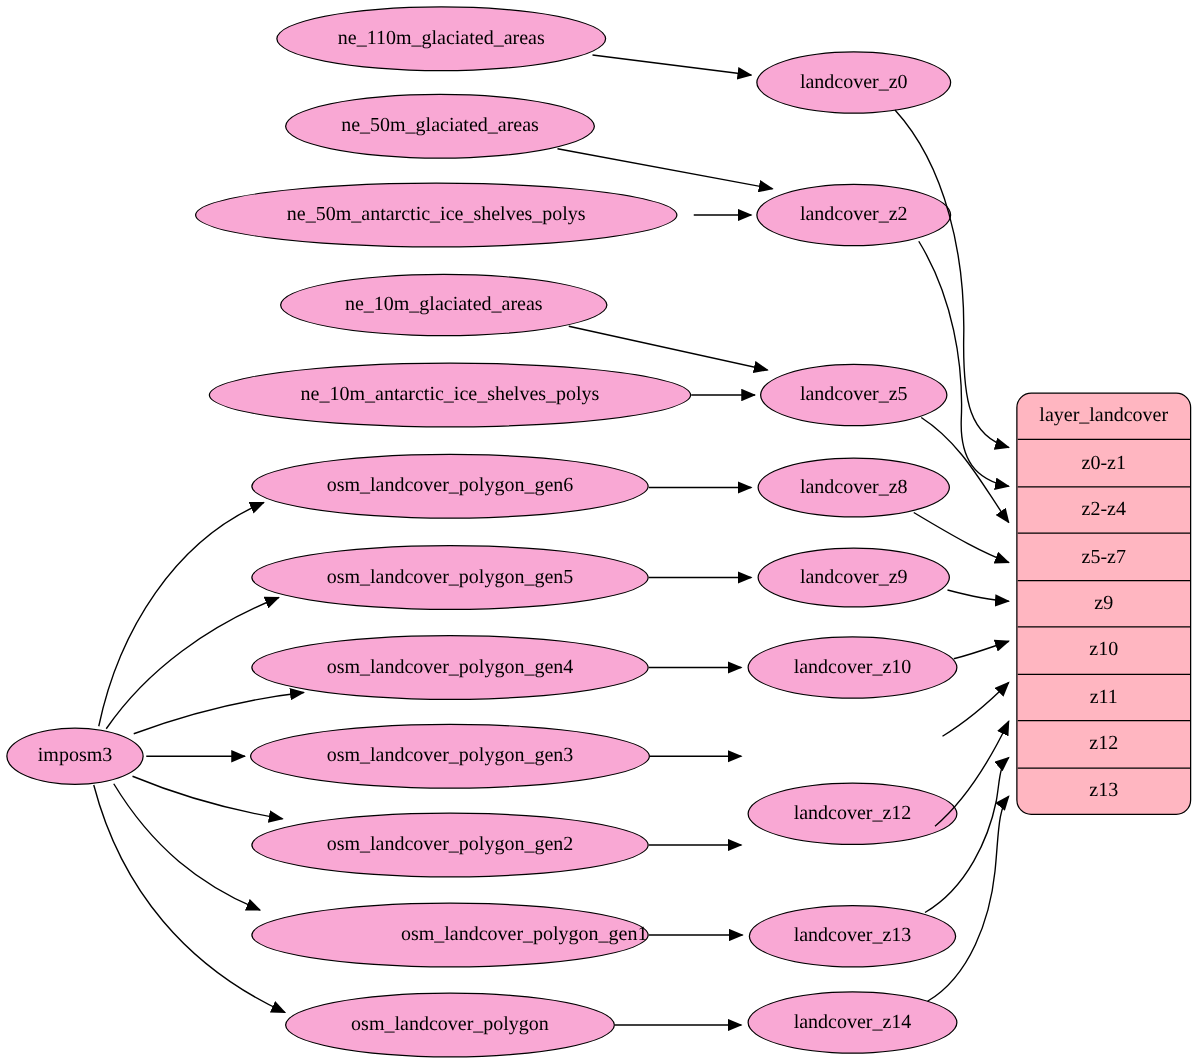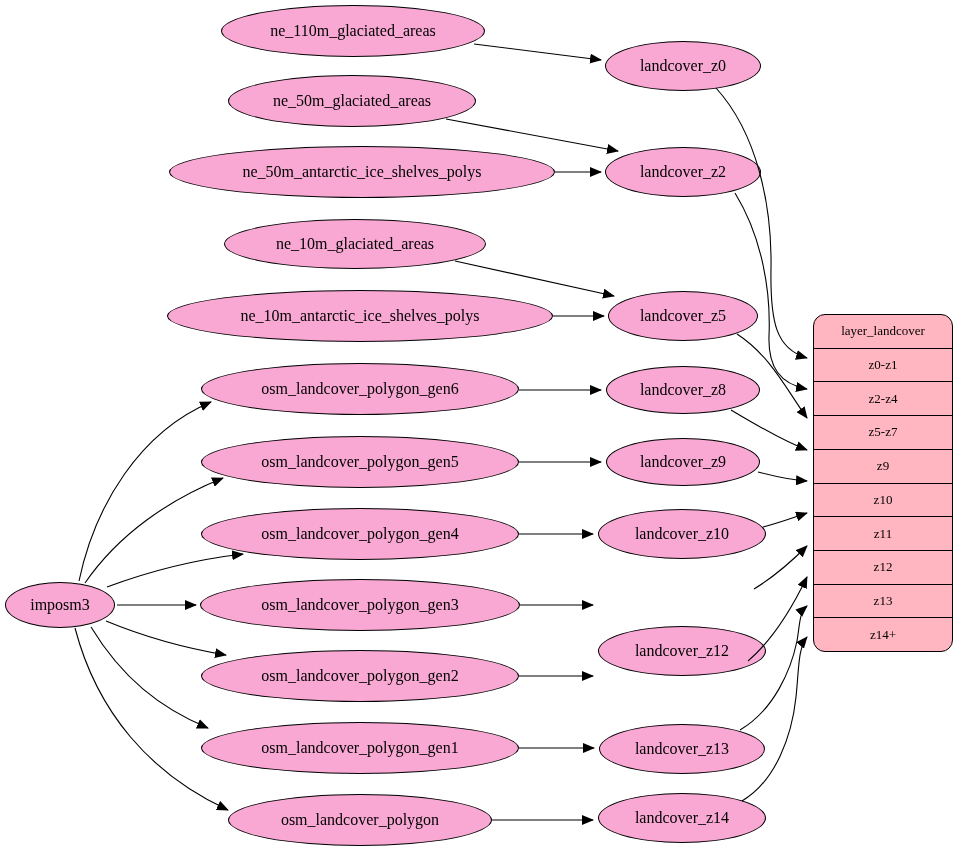--- a/index.html
+++ b/index.html
@@ -35,21 +35,21 @@
   .layer-record {
     position: absolute;
     left: 813px; top: 314px;
     width: 140px; height: 338px;
     background: #ffb6c1;
     border: 1.4px solid #000;
     border-radius: 12px;
     display: flex;
     flex-direction: column;
     box-sizing: border-box;
-    font-size: 13px;
+    font-size: 16px;
     overflow: hidden;
     z-index: 2;
   }
   .layer-row {
     flex: 1;
     display: flex;
     align-items: center;
     justify-content: center;
     border-top: 1.2px solid #000;
     white-space: nowrap;
@@ -64,21 +64,21 @@
   <div class="node" style="left:5px; top:582px; width:110px; height:46px;">
     <span>imposm3</span>
   </div>
 
   <div class="node" style="left:221px; top:5px;   width:264px; height:52px;">
       <span>ne_110m_glaciated_areas</span>
     </div>
   <div class="node" style="left:228px; top:75px;  width:248px; height:52px;">
       <span>ne_50m_glaciated_areas</span>
     </div>
-  <div class="node" style="left:169px; top:146px; width:386px; height:52px;text-align:right;">
+  <div class="node" style="left:156px; top:146px; width:386px; height:52px;text-align:right;">
       <span>ne_50m_antarctic_ice_shelves_polys</span>
     </div>
   <div class="node" style="left:224px; top:219px; width:262px; height:50px;text-align:center;">
       <span>ne_10m_glaciated_areas</span>
     </div>
   <div class="node" style="left:167px; top:290px; width:386px; height:52px;">
       <span>ne_10m_antarctic_ice_shelves_polys</span>
     </div>
   <div class="node" style="left:201px; top:363px; width:318px; height:52px;">
       <span>osm_landcover_polygon_gen6</span>
@@ -88,21 +88,21 @@
     </div>
   <div class="node" style="left:201px; top:508px; width:318px; height:52px;">
       <span>osm_landcover_polygon_gen4</span>
     </div>
   <div class="node" style="left:200px; top:579px; width:320px; height:52px;">
       <span>osm_landcover_polygon_gen3</span>
     </div>
   <div class="node" style="left:201px; top:650px; width:318px; height:52px;">
       <span>osm_landcover_polygon_gen2</span>
     </div>
-  <div class="node" style="left:201px; top:722px; width:318px; height:52px;">
+  <div class="node" style="left:201px; top:722px; width:318px; height:52px;justify-content:flex-end;">
       <span>osm_landcover_polygon_gen1</span>
     </div>
   <div class="node" style="left:228px; top:794px; width:264px; height:52px;">
       <span>osm_landcover_polygon</span>
     </div>
 
   <div class="node" style="left:605px; top:41px;  width:156px; height:50px;">
       <span>landcover_z0</span>
     </div>
   <div class="node" style="left:605px; top:147px; width:156px; height:50px;">
@@ -133,21 +133,20 @@
   <div class="layer-record">
     <div class="layer-row">layer_landcover</div>
     <div class="layer-row">z0-z1</div>
     <div class="layer-row">z2-z4</div>
     <div class="layer-row">z5-z7</div>
     <div class="layer-row">z9</div>
     <div class="layer-row">z10</div>
     <div class="layer-row">z11</div>
     <div class="layer-row">z12</div>
     <div class="layer-row">z13</div>
-    <div class="layer-row">z14+</div>
   </div>
 
   <svg class="edge-layer" viewBox="0 0 957 851" xmlns="http://www.w3.org/2000/svg">
     <defs>
       <marker id="arrow" markerUnits="userSpaceOnUse" markerWidth="12" markerHeight="10" refX="11" refY="5" orient="auto">
         <path d="M0,0 L12,5 L0,10 z" fill="#000"></path>
       </marker>
     </defs>
     <g fill="none" stroke="#000" stroke-width="1.1">
 

